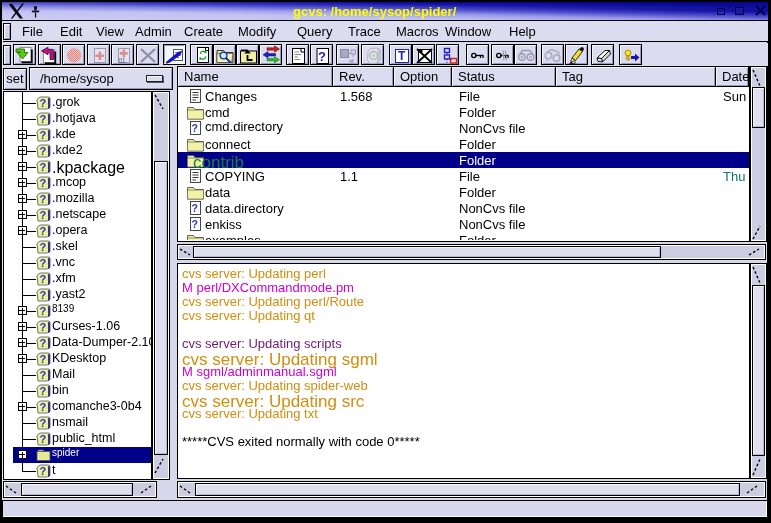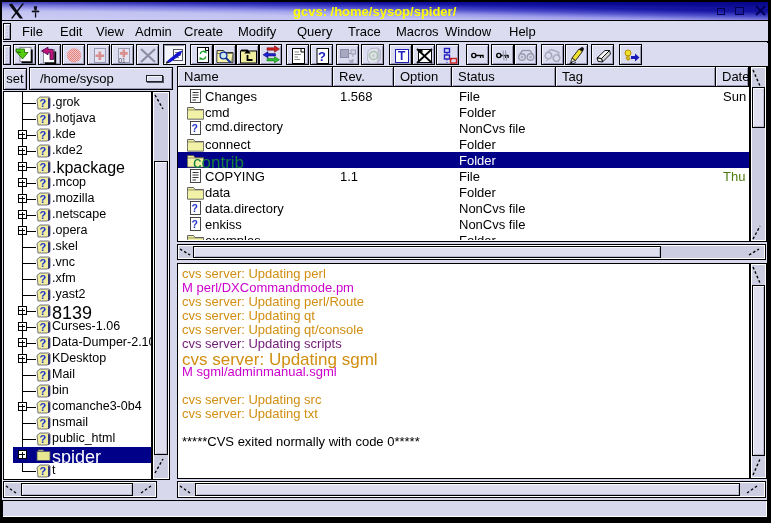--- a/index.html
+++ b/index.html
@@ -375,21 +375,21 @@
 <div class="ab" style="left:48px;top:195.0px;font-size:12.5px;color:#000;white-space:nowrap">.yast2</div>
 <div class="ab" style="left:18px;top:218.5px;width:14px;height:1px;background:#000"></div>
 <div class="ab" style="left:13.5px;top:214.0px;width:9px;height:9px;background:#fff;border:1px solid #000"></div>
 <div class="ab" style="left:15px;top:218.0px;width:6px;height:1px;background:#000"></div>
 <div class="ab" style="left:17.5px;top:215.5px;width:1px;height:6px;background:#000"></div>
 <svg class="ab" width="15" height="14" viewBox="0 0 15 14" style="left:32px;top:211.5px">
           <path d="M1 3.5 L4 1 h9 l1 1 v9.5 l-3 1.5 H2 Z" fill="#eeee9e" stroke="#50506a" stroke-width="0.8"></path>
           <path d="M12 2 l2 0.5 v9.5 l-2 1 Z" fill="#35357a"></path>
           <text x="3.6" y="10.5" font-size="11" font-weight="bold" fill="#2233cc">?</text>
         </svg>
-<div class="ab" style="left:48px;top:211.0px;font-size:18px;color:#000;white-space:nowrap">8139</div>
+<div class="ab" style="left:48px;top:211.0px;font-size:10px;color:#000;white-space:nowrap">8139</div>
 <div class="ab" style="left:18px;top:234.5px;width:14px;height:1px;background:#000"></div>
 <div class="ab" style="left:13.5px;top:230.0px;width:9px;height:9px;background:#fff;border:1px solid #000"></div>
 <div class="ab" style="left:15px;top:234.0px;width:6px;height:1px;background:#000"></div>
 <div class="ab" style="left:17.5px;top:231.5px;width:1px;height:6px;background:#000"></div>
 <svg class="ab" width="15" height="14" viewBox="0 0 15 14" style="left:32px;top:227.5px">
           <path d="M1 3.5 L4 1 h9 l1 1 v9.5 l-3 1.5 H2 Z" fill="#eeee9e" stroke="#50506a" stroke-width="0.8"></path>
           <path d="M12 2 l2 0.5 v9.5 l-2 1 Z" fill="#35357a"></path>
           <text x="3.6" y="10.5" font-size="11" font-weight="bold" fill="#2233cc">?</text>
         </svg>
 <div class="ab" style="left:48px;top:227.0px;font-size:12.5px;color:#000;white-space:nowrap">Curses-1.06</div>
@@ -452,21 +452,21 @@
         </svg>
 <div class="ab" style="left:48px;top:339.0px;font-size:12.5px;color:#000;white-space:nowrap">public_html</div>
 <div class="ab" style="left:9px;top:354.5px;width:138px;height:16px;background:#000089"></div>
 <div class="ab" style="left:13.5px;top:358.0px;width:9px;height:9px;background:#fff;border:1px solid #000"></div>
 <div class="ab" style="left:15px;top:362.0px;width:6px;height:1px;background:#000"></div>
 <div class="ab" style="left:17.5px;top:359.5px;width:1px;height:6px;background:#000"></div>
 <svg class="ab" width="15" height="14" viewBox="0 0 15 14" style="left:32px;top:355.5px">
           <path d="M1 4 h5.5 l1.5 -2 h-5.5 Z" fill="#e8e890" stroke="#50506a" stroke-width="0.8"></path>
           <rect x="1" y="3.5" width="13" height="9" fill="#e8e890" stroke="#50506a" stroke-width="0.8"></rect>
         </svg>
-<div class="ab" style="left:48px;top:355.0px;font-size:18px;color:#fff;white-space:nowrap">spider</div>
+<div class="ab" style="left:48px;top:355.0px;font-size:10px;color:#fff;white-space:nowrap">spider</div>
 <div class="ab" style="left:18px;top:378.5px;width:14px;height:1px;background:#000"></div>
 <svg class="ab" width="15" height="14" viewBox="0 0 15 14" style="left:32px;top:371.5px">
           <path d="M1 3.5 L4 1 h9 l1 1 v9.5 l-3 1.5 H2 Z" fill="#eeee9e" stroke="#50506a" stroke-width="0.8"></path>
           <path d="M12 2 l2 0.5 v9.5 l-2 1 Z" fill="#35357a"></path>
           <text x="3.6" y="10.5" font-size="11" font-weight="bold" fill="#2233cc">?</text>
         </svg>
 <div class="ab" style="left:48px;top:371.0px;font-size:12.5px;color:#000;white-space:nowrap">t</div>
 </div>
 <div class="sb" style="left:150px;top:70px;width:18px;height:389px"></div>
 <svg width="14" height="18" viewBox="0 0 14 18" style="position:absolute;left:150px;top:72px">
@@ -538,21 +538,21 @@
           <g stroke="#222" stroke-width="0.9">
             <line x1="3.5" y1="3.5" x2="9.5" y2="3.5"></line>
             <line x1="3.5" y1="6" x2="9.5" y2="6"></line>
             <line x1="3.5" y1="8.5" x2="9.5" y2="8.5"></line>
             <line x1="3.5" y1="11" x2="7" y2="11"></line>
           </g>
         </svg>
 <div class="ab" style="left:27px;top:82px;font-size:13px;color:#000">COPYING</div>
 <div class="ab" style="left:162px;top:82px;font-size:13px;color:#000">1.1</div>
 <div class="ab" style="left:281px;top:82px;font-size:13px;color:#000">File</div>
-<div class="ab" style="left:545px;top:82px;font-size:13px;color:#4d7c0f">Thu</div>
+<div class="ab" style="left:545px;top:82px;font-size:13px;color:#0f766e">Thu</div>
 <svg class="ab" width="17" height="15" viewBox="0 0 17 15" style="left:9px;top:98px">
           <path d="M0.5 2.5 h6 l1.5 2 h8.5 v9.5 H0.5 Z" fill="#eeee9e" stroke="#555" stroke-width="0.9"></path>
           <path d="M0.5 5 h16 v9 H0.5 Z" fill="#f2f2a6" stroke="#555" stroke-width="0.6"></path>
         </svg>
 <div class="ab" style="left:27px;top:98px;font-size:13px;color:#000">data</div>
 <div class="ab" style="left:281px;top:98px;font-size:13px;color:#000">Folder</div>
 <svg class="ab" width="13" height="15" viewBox="0 0 13 15" style="left:11px;top:114px">
           <rect x="1.5" y="0.5" width="10" height="13" fill="#fff" stroke="#333" stroke-width="0.9"></rect>
           <text x="2.5" y="10.5" font-size="10.5" font-weight="bold" fill="#2233cc">?</text>
         </svg>
@@ -586,25 +586,25 @@
 <div class="thumb" style="left:191px;top:225px;width:468px;height:12px"></div>
 <svg width="16" height="12" viewBox="0 0 16 12" style="position:absolute;left:744px;top:225px">
         <line x1="3" y1="9" x2="13" y2="3" stroke="#000" stroke-width="1.4" stroke-dasharray="2.6 2.2"></line>
       </svg>
 <div class="ab" style="left:175px;top:242px;width:573px;height:216px;background:#fff;border:1px solid #000;overflow:hidden"></div>
 <div class="ab" style="left:176px;top:243px;width:571px;height:214px;overflow:hidden">
 <div class="ab" style="left:4px;top:2px;font-size:13px;color:#d18e10;white-space:nowrap">cvs server: Updating perl</div>
 <div class="ab" style="left:4px;top:16px;font-size:13px;color:#cc00cc;white-space:nowrap">M perl/DXCommandmode.pm</div>
 <div class="ab" style="left:4px;top:30px;font-size:13px;color:#d18e10;white-space:nowrap">cvs server: Updating perl/Route</div>
 <div class="ab" style="left:4px;top:44px;font-size:13px;color:#d18e10;white-space:nowrap">cvs server: Updating qt</div>
-<div class="ab" style="left:4px;top:58px;font-size:13px;color:#d18e10;white-space:nowrap">cvs server: Updating qt/console</div>
 <div class="ab" style="left:4px;top:72px;font-size:13px;color:#701a75;white-space:nowrap">cvs server: Updating scripts</div>
 <div class="ab" style="left:4px;top:86px;font-size:17px;color:#d18e10;white-space:nowrap">cvs server: Updating sgml</div>
 <div class="ab" style="left:4px;top:100px;font-size:13px;color:#cc00cc;white-space:nowrap">M sgml/adminmanual.sgml</div>
-<div class="ab" style="left:4px;top:128px;font-size:13px;color:#d18e10;white-space:nowrap">cvs server: Updating src</div>
+<div class="ab" style="left:4px;top:114px;font-size:13px;color:#d18e10;white-space:nowrap">cvs server: Updating spider-web</div>
+<div class="ab" style="left:4px;top:128px;font-size:17px;color:#d18e10;white-space:nowrap">cvs server: Updating src</div>
 <div class="ab" style="left:4px;top:142px;font-size:13px;color:#d18e10;white-space:nowrap">cvs server: Updating txt</div>
 <div class="ab" style="left:4px;top:170px;font-size:13px;color:#000;white-space:nowrap">*****CVS exited normally with code 0*****</div>
 </div>
 <div class="sb" style="left:748px;top:242px;width:17px;height:216px"></div>
 <svg width="13" height="20" viewBox="0 0 13 20" style="position:absolute;left:748px;top:244px">
         <line x1="3" y1="2" x2="10" y2="18" stroke="#000" stroke-width="1.4" stroke-dasharray="2.6 2.2"></line>
       </svg>
 <div class="thumb" style="left:750px;top:264px;width:13px;height:171px"></div>
 <svg width="13" height="20" viewBox="0 0 13 20" style="position:absolute;left:748px;top:436px">
         <line x1="3" y1="18" x2="10" y2="2" stroke="#000" stroke-width="1.4" stroke-dasharray="2.6 2.2"></line>

